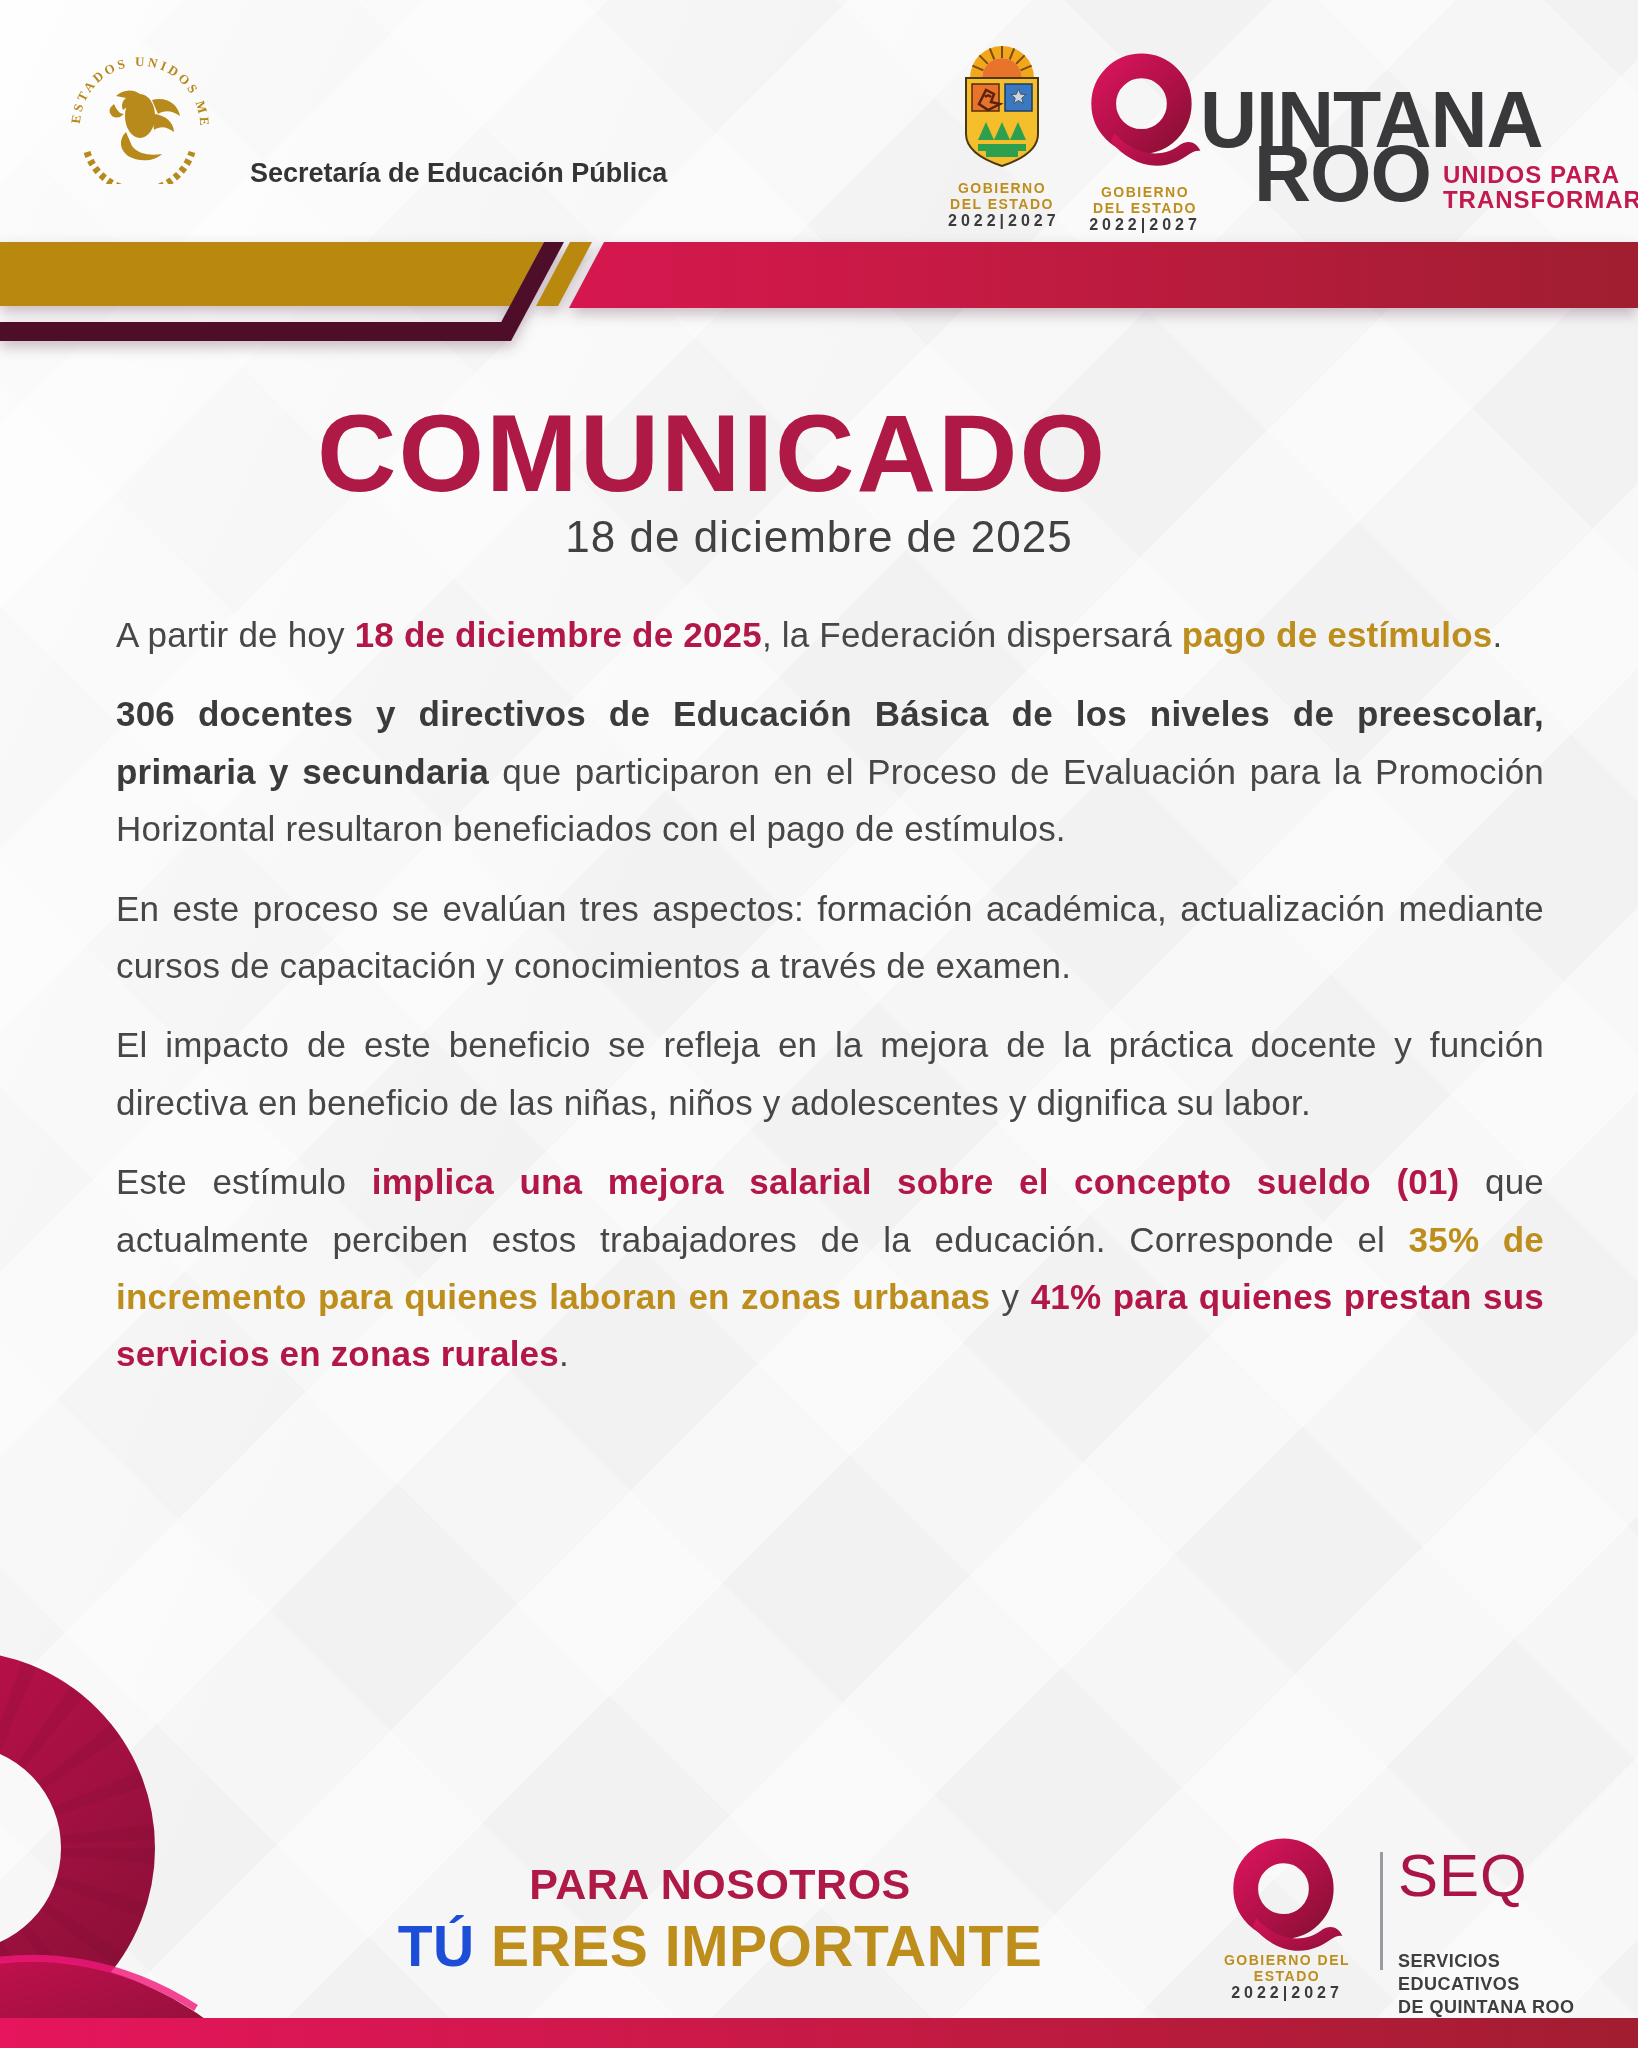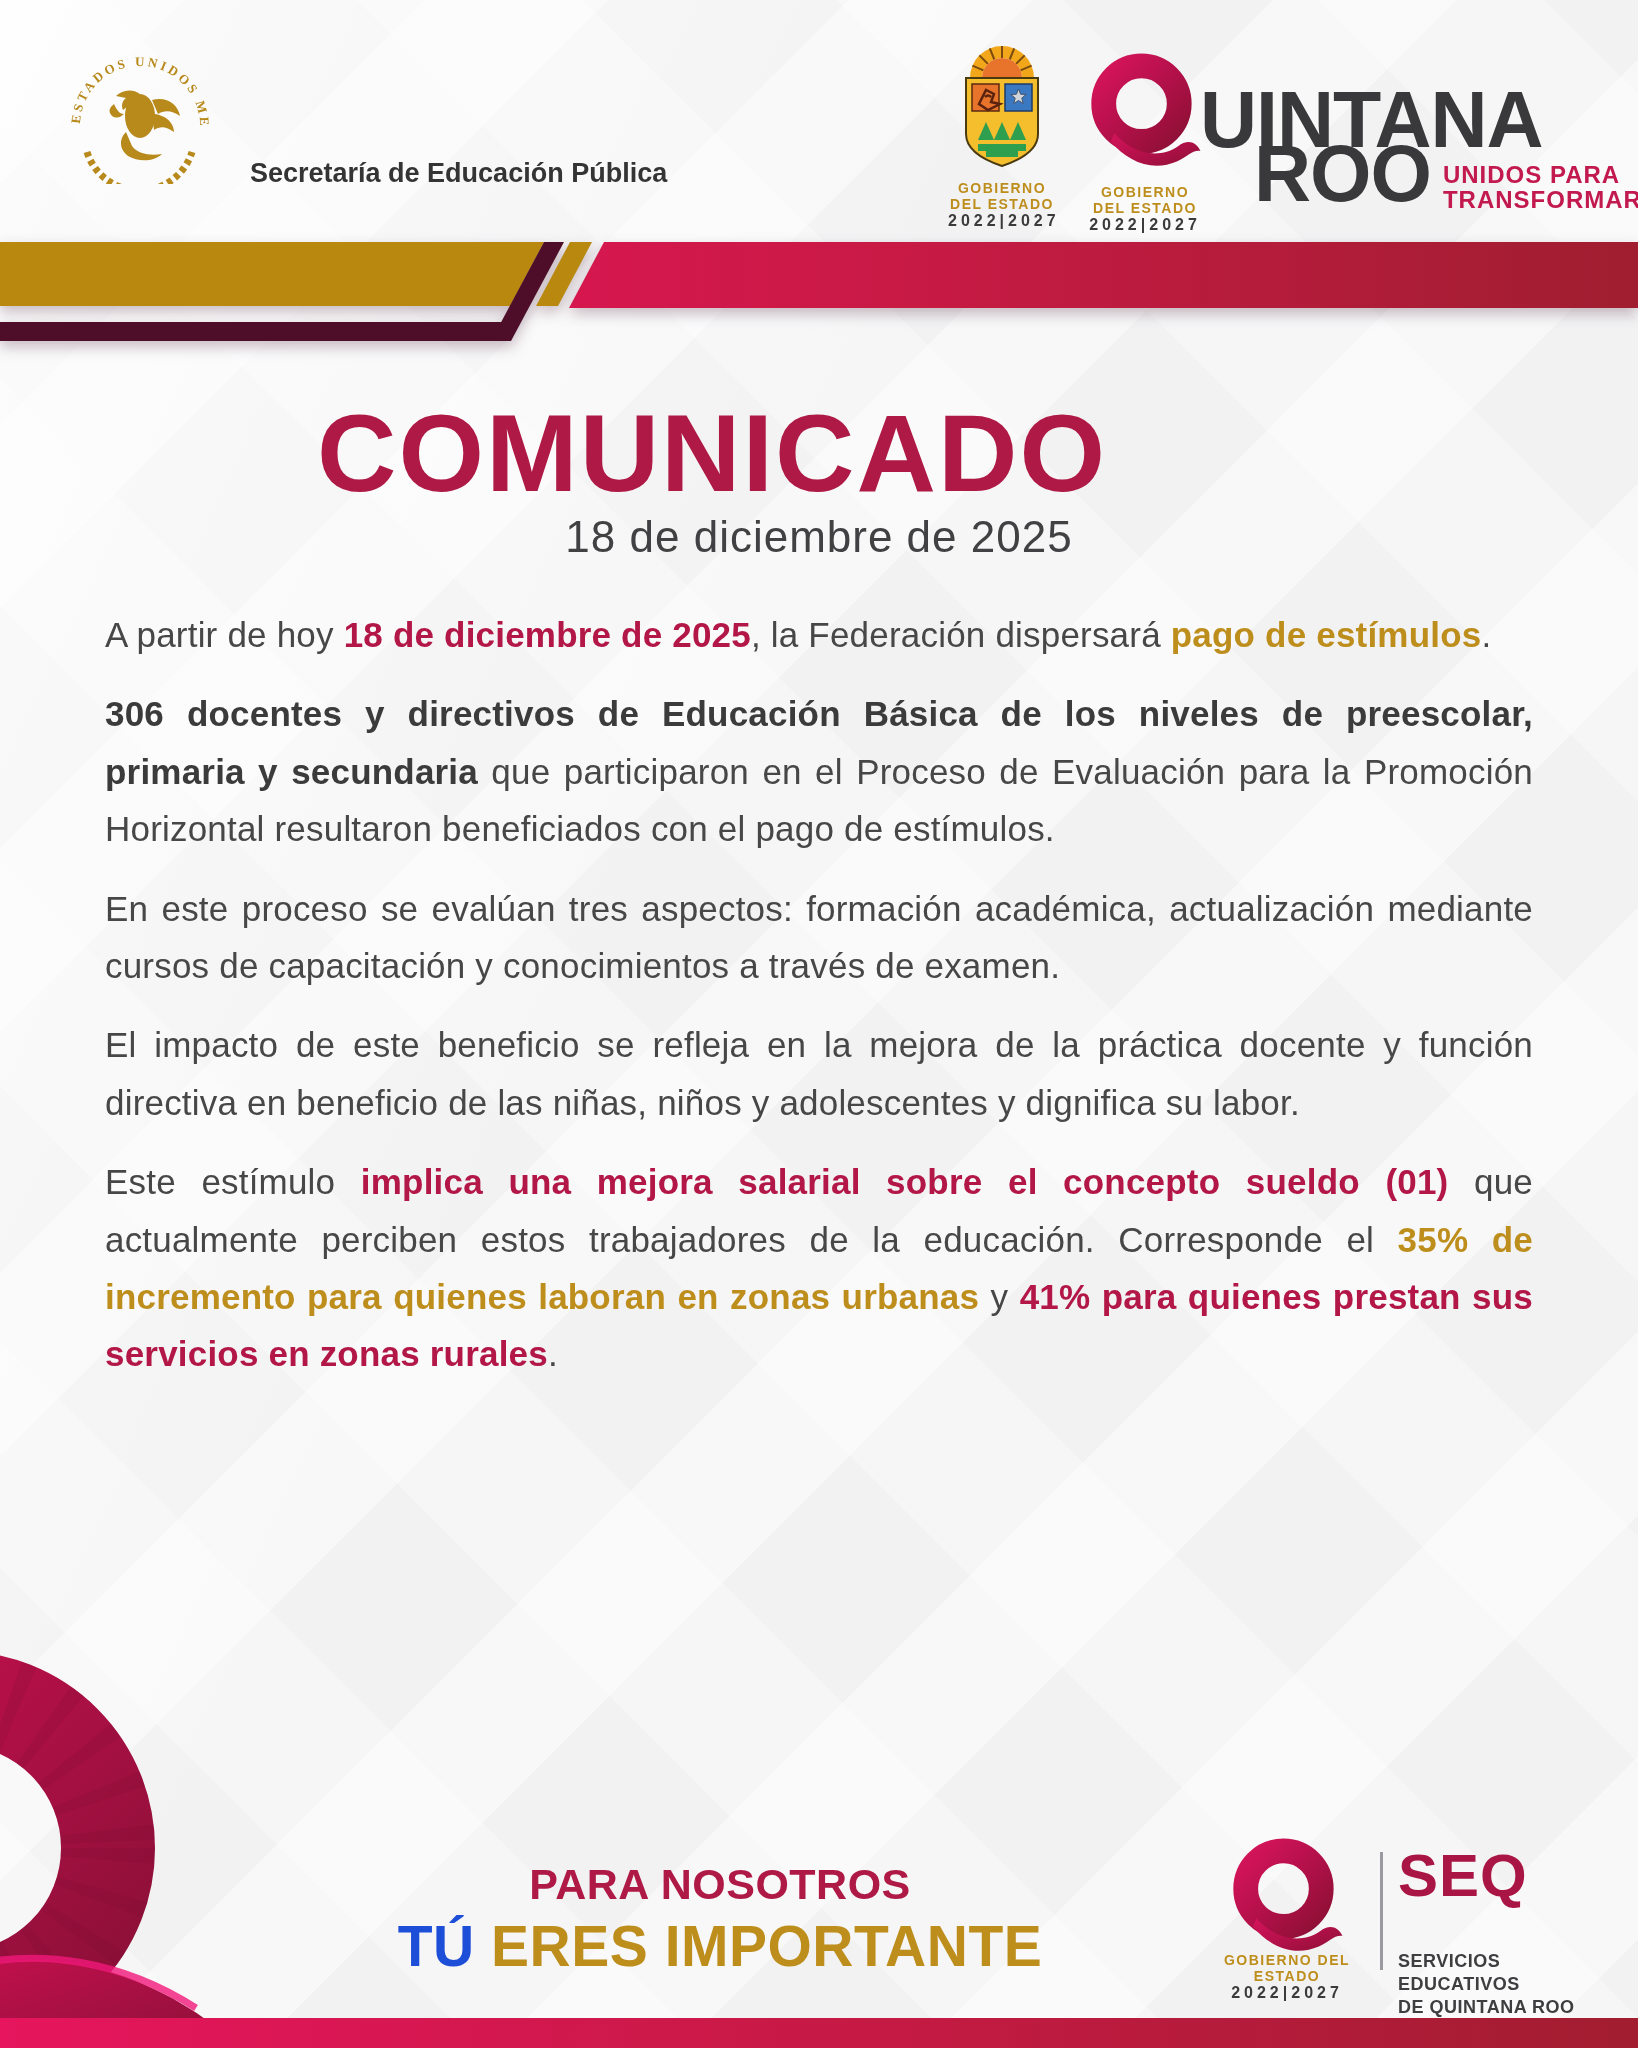--- a/index.html
+++ b/index.html
@@ -43,39 +43,39 @@
   .rb-pink      {background:linear-gradient(90deg,#ED125F 0%,#C81A45 55%,#A01E30 100%);
                  clip-path:polygon(604px 242px,1638px 242px,1638px 308px,569px 308px);}
 
   
   .doc-title{left:0;top:398px;width:1424px;text-align:center;font-size:110px;font-weight:800;
       color:#AF1946;letter-spacing:2px;line-height:1;}
   .doc-date{left:0;top:512px;width:1638px;text-align:center;font-size:44px;font-weight:400;
       color:#414042;letter-spacing:1px;}
 
   
-  .body-wrap{left:105px;top:606px;width:1428px;}
+  .body-wrap{left:116px;top:606px;width:1428px;}
   .body-p{margin:0 0 22px 0;font-size:35px;line-height:1.64;color:#474748;
       text-align:justify;text-align-last:left;letter-spacing:.2px;}
   .seg-bd{font-weight:800;color:#3B3B3C;}
   .seg-cr{font-weight:800;color:#B21747;}
   .seg-gd{font-weight:800;color:#BE8E1D;}
 
   
   .big-q{left:0;top:1650px;width:260px;height:398px;}
   .slogan-wrap{left:380px;top:1860px;width:680px;text-align:center;}
   .slogan-top{font-size:43px;font-weight:800;color:#AF1946;letter-spacing:.5px;}
   .slogan-main{margin-top:4px;font-size:57px;font-weight:800;letter-spacing:.5px;}
   .slogan-main .tu{color:#1d4ed8;}
   .slogan-main .rest{color:#BE8E1D;}
 
   .seq-q{left:1228px;top:1838px;width:118px;height:118px;}
   .seq-q-caption{left:1222px;top:1952px;width:130px;text-align:center;}
   .seq-divider{left:1380px;top:1852px;width:3px;height:118px;background:#9a9aa0;}
-  .seq-acronym{left:1398px;top:1846px;font-size:60px;font-weight:700;color:#A91544;
+  .seq-acronym{left:1398px;top:1846px;font-size:60px;font-weight:400;color:#A91544;
       letter-spacing:1px;line-height:1;}
   .seq-name{left:1398px;top:1918px;font-size:18px;font-weight:700;color:#3E3E40;line-height:1.28;
       letter-spacing:.5px;margin-top:32px;}
 
   .bottom-band{left:0;top:2018px;width:1638px;height:30px;
       background:linear-gradient(90deg,#E6155D 0%,#C41A43 55%,#A21D30 100%);}
 </style>
 </head>
 <body>
 

